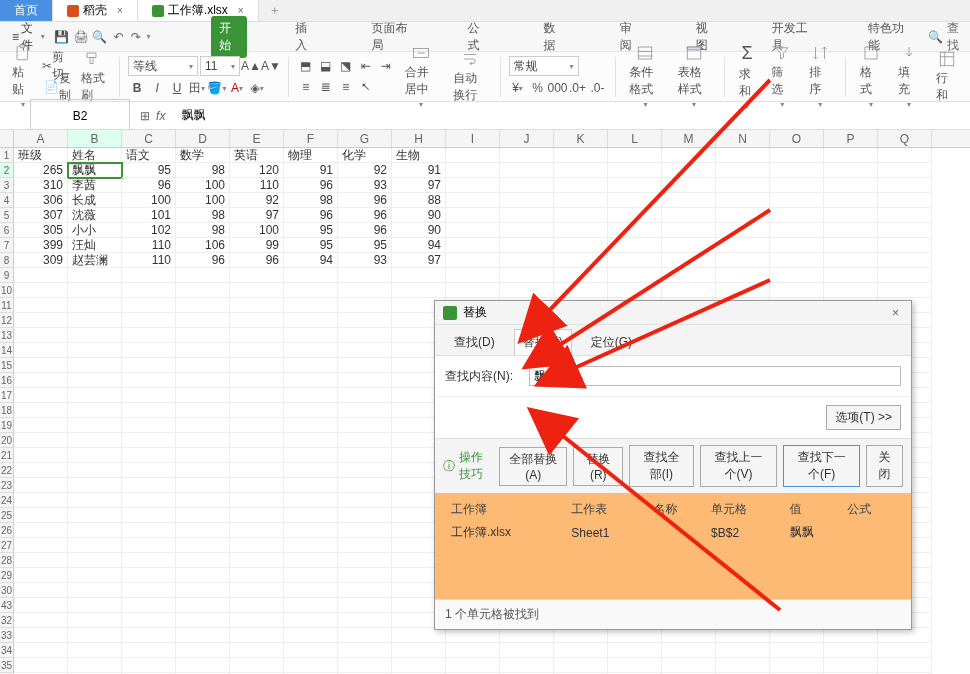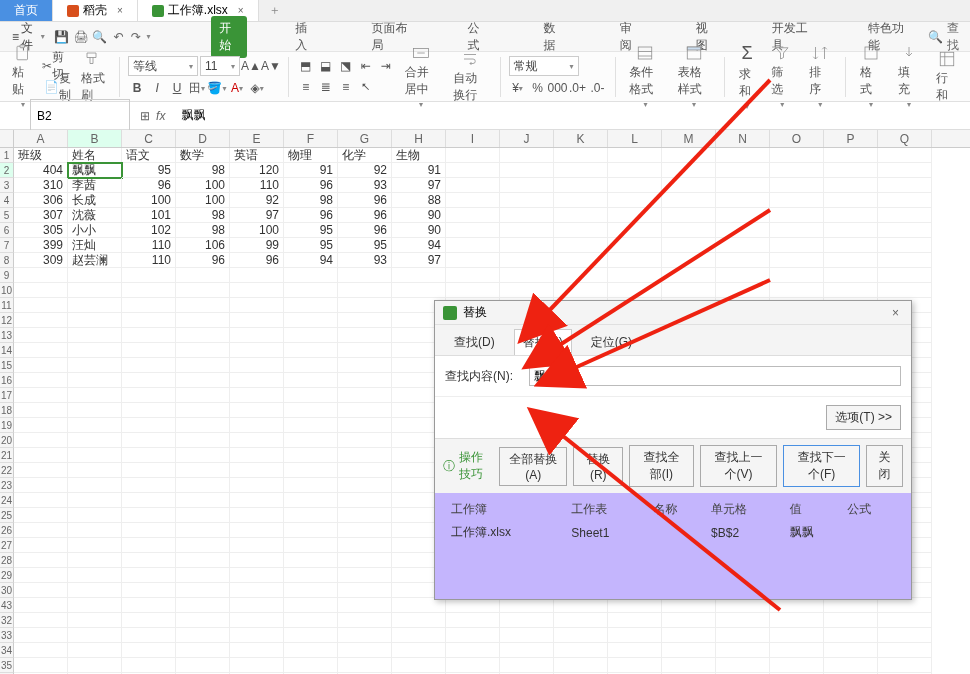--- a/index.html
+++ b/index.html
@@ -33,21 +33,21 @@
 .rib-vcol { display: flex; flex-direction: column; gap: 3px; }
 .rib-sel { display: flex; align-items: center; border: 1px solid #ccc; height: 20px; padding: 0 4px; background: #fff; color: #444; gap: 4px; }
 .rib-sel.font { width: 70px; }
 .rib-sel.size { width: 40px; }
 .mini-btn { width: 18px; height: 18px; display: inline-flex; align-items: center; justify-content: center; color: #555; cursor: pointer; }
 .vsep { width: 1px; height: 40px; background: #e0e0e0; margin: 0 4px; }
 .hrow { display: flex; gap: 2px; align-items: center; }
 
 
 .fx-bar { height: 28px; display: flex; align-items: center; border-bottom: 1px solid #ddd; background: #fff; }
-.name-box { width: 100px; margin-left: 30px; border: 1px solid #ccc; height: 28px; display: flex; align-items: center; padding: 16px 6px; }
+.name-box { width: 100px; margin-left: 30px; border: 1px solid #ccc; height: 28px; display: flex; align-items: center; padding: 16px 6px; justify-content: center; }
 .fx-icons { padding: 0 10px; display: flex; gap: 6px; color: #666; }
 .fx-input { flex: 1; border: none; padding: 0 6px; }
 
 
 .grid-area { position: relative; background: #fff; }
 .col-headers { display: flex; height: 18px; background: #f5f5f5; border-bottom: 1px solid #ccc; }
 .corner { width: 14px; background: #f5f5f5; border-right: 1px solid #ccc; }
 .col-h { border-right: 1px solid #ddd; display: flex; align-items: center; justify-content: center; color: #666; background: #f5f5f5; }
 .col-h.sel { background: #dfe; }
 .rows { display: flex; flex-direction: column; }
@@ -68,21 +68,21 @@
 .dlg-tab.active { background: #fff; border-color: #ccc; }
 .dlg-body { background: #fff; padding: 6px 10px; }
 .dlg-row { display: flex; align-items: center; margin: 4px 0; gap: 4px; }
 .dlg-label { width: 80px; color: #333; text-align: left; }
 .dlg-input { flex: 1; border: 1px solid #bbb; height: 20px; padding: 0 4px; background: #fff; }
 .dlg-opt-row { display: flex; justify-content: flex-end; padding: 8px 10px; background: #fff; border-top: 1px solid #eee; }
 .dlg-btn { border: 1px solid #aaa; background: #f5f5f5; padding: 3px 8px; cursor: pointer; color: #333; }
 .dlg-btns { display: flex; padding: 6px 8px; gap: 6px; background: #f4f4f4; border-top: 1px solid #ddd; align-items: center; }
 .tip { color: #3a9437; display: flex; align-items: center; gap: 4px; margin-right: auto; }
 .dlg-btn.blue-border { border-color: #4a90e2; }
-.results { background: #c4b5fd; padding: 4px 10px; }
+.results { background: #fdba74; padding: 4px 10px; }
 .res-table { width: 100%; font-size: 12px; }
 .res-table th { text-align: left; color: #444; font-weight: normal; padding: 2px 4px; }
 .res-table td { text-align: left; color: #333; padding: 2px 4px; }
 .dlg-status { padding: 6px 10px; color: #555; border-top: 1px solid #ddd; background: #f9f9f9; }
 
 
 .arrows { position: absolute; left: 0; top: 0; pointer-events: none; }
 
 </style>
 </head>
@@ -328,21 +328,21 @@
         <div class="cell" style="width: 54px;"></div>
         <div class="cell" style="width: 54px;"></div>
         <div class="cell" style="width: 54px;"></div>
         <div class="cell" style="width: 54px;"></div>
         <div class="cell" style="width: 54px;"></div>
         <div class="cell" style="width: 54px;"></div>
         <div class="cell" style="width: 54px;"></div>
       </div>
       <div class="row">
         <div class="row-h sel">2</div>
-        <div class="cell num" style="width: 54px;">404</div>
+        <div class="cell num" style="width: 54px;">265</div>
         <div class="cell sel" style="width: 54px;">飘飘</div>
         <div class="cell num" style="width: 54px;">95</div>
         <div class="cell num" style="width: 54px;">98</div>
         <div class="cell num" style="width: 54px;">120</div>
         <div class="cell num" style="width: 54px;">91</div>
         <div class="cell num" style="width: 54px;">92</div>
         <div class="cell num" style="width: 54px;">91</div>
         <div class="cell" style="width: 54px;"></div>
         <div class="cell" style="width: 54px;"></div>
         <div class="cell" style="width: 54px;"></div>
@@ -1081,20 +1081,21 @@
         <td>Sheet1</td>
         <td></td>
         <td>$B$2</td>
         <td>飘飘</td>
         <td></td>
       </tr>
     </tbody>
       </table>
     <div style="height:50px"></div>
   </div>
+  <div class="dlg-status">1 个单元格被找到</div>
 </div>
 
 <svg class="arrows" width="970" height="674">
   <defs>
       <marker id="ah" markerWidth="12" markerHeight="12" refX="2" refY="6" orient="auto">
         <path d="M0,0 L12,6 L0,12 z" fill="#e21"></path>
       </marker>
     </defs>
   <line x1="770" y1="80" x2="545" y2="315" stroke="#e21" stroke-width="4" marker-end="url(#ah)"></line>
   <line x1="770" y1="210" x2="555" y2="348" stroke="#e21" stroke-width="4" marker-end="url(#ah)"></line>

